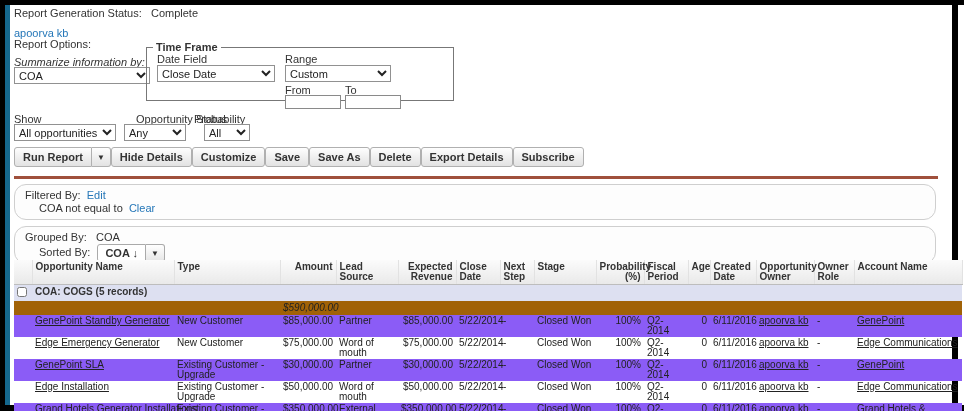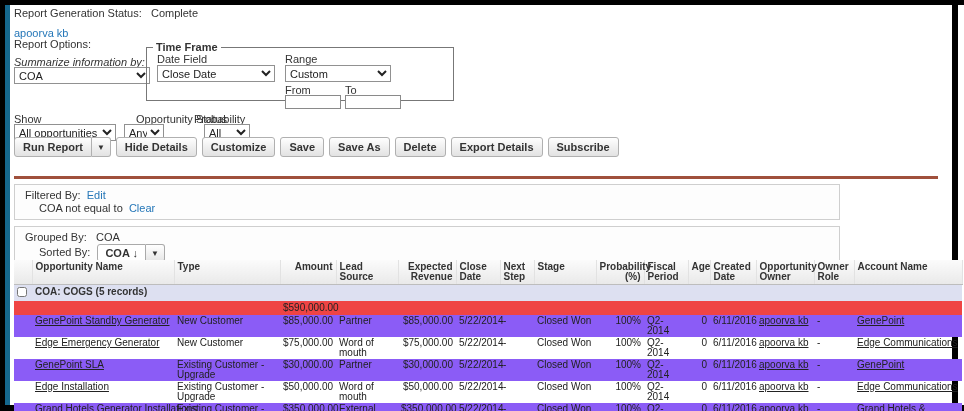--- a/index.html
+++ b/index.html
@@ -36,49 +36,49 @@
   .tf-range-label { position: absolute; left: 138px; top: 0px; }
   .tf-range-select { position: absolute; left: 138px; top: 12px; width: 106px; }
   .tf-from-label { position: absolute; left: 138px; top: 31px; }
   .tf-from-input { position: absolute; left: 138px; top: 42px; }
   .tf-to-label { position: absolute; left: 198px; top: 31px; }
   .tf-to-input { position: absolute; left: 198px; top: 42px; }
 
   .show-label { position: absolute; left: 2px; top: 108px; }
   .show-select { position: absolute; left: 2px; top: 119px; width: 102px; }
   .oppstatus-label { position: absolute; left: 124px; top: 108px; }
-  .oppstatus-select { position: absolute; left: 112px; top: 119px; width: 40px; }
+  .oppstatus-select { position: absolute; left: 112px; top: 119px; width: 62px; }
   .prob-label { position: absolute; left: 182px; top: 108px; }
   .prob-select { position: absolute; left: 192px; top: 119px; width: 46px; }
 
-  .toolbar { position: absolute; left: 2px; top: 132px; display: flex; gap: 5px; align-items: flex-end; }
+  .toolbar { position: absolute; left: 2px; top: 142px; display: flex; align-items: flex-end; }
   .btn { font-family: "Liberation Sans", sans-serif; font-size: 11px; font-weight: bold; color: #333;
          border: 1px solid #b0b0b0; border-radius: 3px; background: linear-gradient(#fefefe, #e2e2e2);
          padding: 3px 8px; cursor: pointer; white-space: nowrap; }
   .split { display: inline-flex; }
   .split .btn.main { border-radius: 3px 0 0 3px; }
   .split .btn.caret { border-radius: 0 3px 3px 0; border-left: none; padding: 3px 5px; font-size: 8px; }
 
   .divider { position: absolute; left: 2px; top: 171px; width: 924px; height: 3px; background: #a0503c; }
 
-  .panel { position: absolute; left: 2px; width: 826px; background: #fdfdfd; border: 1px solid #cfcfcf; border-radius: 0; padding: 4px 10px; }
+  .panel { position: absolute; left: 2px; width: 922px; background: #fdfdfd; border: 1px solid #cfcfcf; border-radius: 12px; padding: 4px 10px; }
   .filtered-panel { top: 179px; height: 36px; }
   .grouped-panel { top: 221px; height: 38px; }
   .panel .row2 { margin-left: 14px; margin-top: 1px; }
   .sort-split { display: inline-flex; vertical-align: middle; margin-left: 4px; }
   .sort-btn { font-family: "Liberation Sans", sans-serif; font-size: 11px; font-weight: bold; color: #333; background: #fff; border: 1px solid #aaa; border-radius: 3px 0 0 3px; padding: 2px 7px; cursor: pointer; }
   .sort-caret { font-size: 8px; background: linear-gradient(#fff,#e6e6e6); border: 1px solid #aaa; border-left: none; border-radius: 0 3px 3px 0; padding: 2px 5px; cursor: pointer; color: #333; }
 
   
   table.report { position: absolute; left: 2px; top: 255px; width: 924px; border-collapse: collapse; table-layout: fixed; font-size: 10px; }
   table.report th { background: linear-gradient(#fbfbfb, #e9e9e9); border-bottom: 1px solid #bdbdbd; border-right: 1px solid #e2e2e2;
                     text-align: left; vertical-align: top; padding: 2px 3px; font-weight: bold; color: #333; line-height: 10px; height: 24px; }
   table.report td { padding: 1px 3px; line-height: 10px; vertical-align: top; color: #222; }
   table.report tr.group-row td { background: #dde0f1; font-weight: bold; color: #333; padding-top: 2px; padding-bottom: 2px; }
-  table.report tr.subtotal-row td { background: #ef4444; padding-top: 2px; padding-bottom: 2px; }
+  table.report tr.subtotal-row td { background: #a16207; padding-top: 2px; padding-bottom: 2px; font-style: italic; }
   table.report tr.odd td { background: #8b5cf6; }
   table.report td.r, table.report th.r { text-align: right; }
   table.report a { color: #222; text-decoration: underline; cursor: pointer; }
   table.report td.name-cell a { white-space: nowrap; }
   table.report input[type="checkbox"] { width: 10px; height: 10px; margin: 0; }
 </style>
 </head>
 <body>
 
 <div class="screen">

